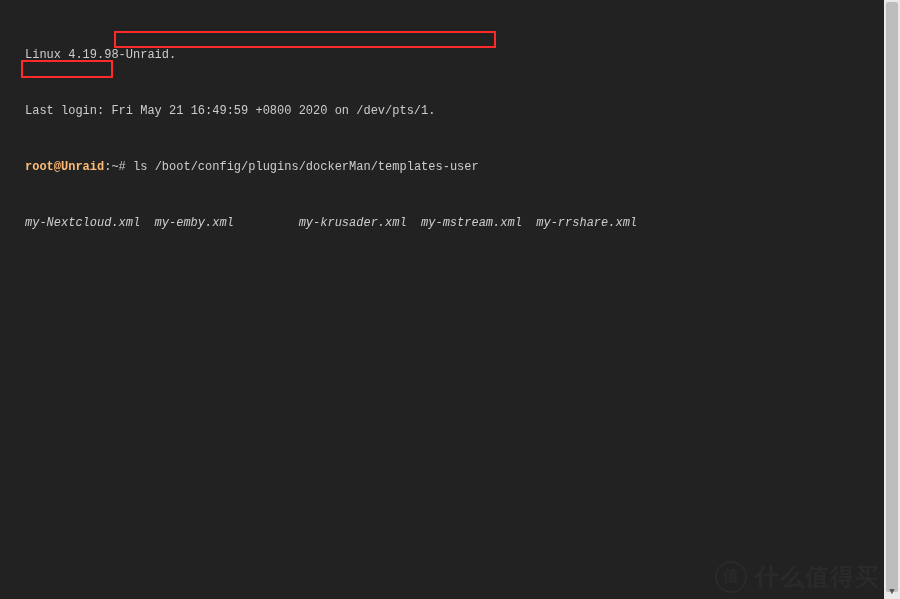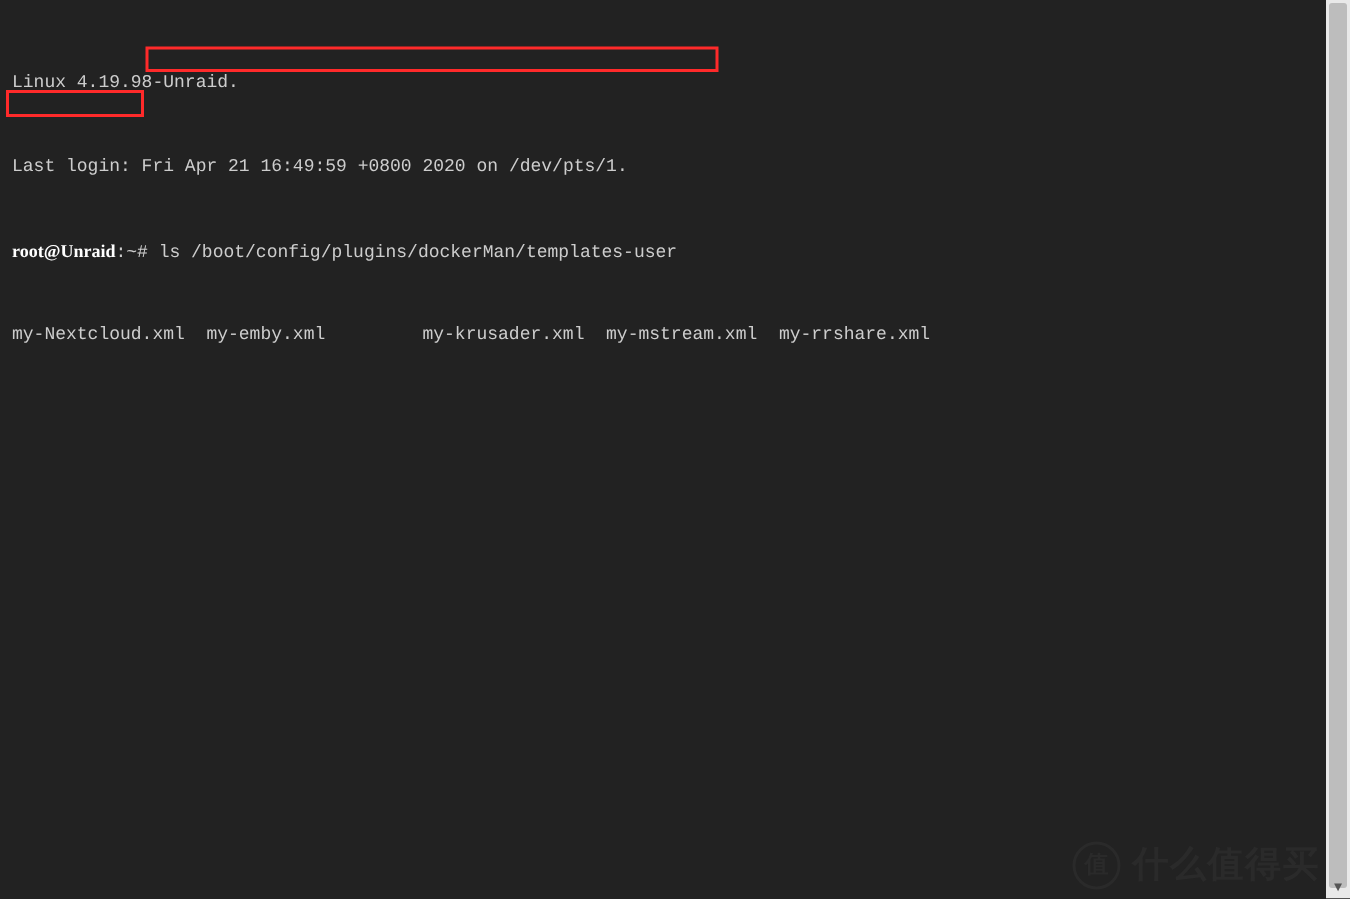--- a/index.html
+++ b/index.html
@@ -10,33 +10,34 @@
     font-size: 12px;
     line-height: 14px;
     color: #cdcdcd;
     position: relative;
   }
   .terminal-wrapper {
     width: 900px;
     height: 599px;
     background: #222222;
     position: relative;
+    padding-left: 17px;
   }
   .terminal-body {
     padding: 6px 8px;
     white-space: pre;
     position: relative;
     height: 100%;
     overflow: hidden;
   }
   .line { height: 14px; }
-  .prompt-user { color: #ffffff; font-weight: bold; font-family: Liberation Serif, serif; }
+  .prompt-user { color: #fdba74; font-weight: bold; }
   .prompt-sep  { color: #cdcdcd; }
   .cmd-text    { color: #cdcdcd; }
-  .file-ls     { color: #cdcdcd; }
+  .file-ls     { color: #cdcdcd; font-style: italic; }
   .cursor {
     display: inline-block;
     width: 7px;
     height: 12px;
     border: 1px solid #cdcdcd;
     vertical-align: -1px;
     margin-left: 2px;
   }
   
   .hl {
@@ -92,21 +93,21 @@
   .col { display: inline-block; }
 </style>
 </head>
 <body>
 
 <div class="terminal-wrapper">
   <div class="terminal-body">
 
     <div class="line"><span class="cmd-text">Linux 4.19.98-Unraid.</span></div>
 
-    <div class="line"><span class="cmd-text">Last login: Fri Apr 21 16:49:59 +0800 2020 on /dev/pts/1.</span></div>
+    <div class="line"><span class="cmd-text">Last login: Fri May 21 16:49:59 +0800 2020 on /dev/pts/1.</span></div>
 
     <div class="line"><span class="prompt-user">root@Unraid</span><span class="prompt-sep">:~# </span><span class="cmd-text">ls /boot/config/plugins/dockerMan/templates-user</span></div>
 
     <div class="line"><span class="file-ls col" style="width:18ch">my-Nextcloud.xml</span><span class="file-ls col" style="width:20ch">my-emby.xml</span><span class="file-ls col" style="width:17ch">my-krusader.xml</span><span class="file-ls col" style="width:16ch">my-mstream.xml</span><span class="file-ls col" style="width:20ch">my-rrshare.xml</span></div>
 
 
 
     
     <div class="hl" style="left:97px;top:31px;width:382px;height:17px;"></div>
     <div class="hl" style="left:4px;top:60px;width:92px;height:18px;"></div>

